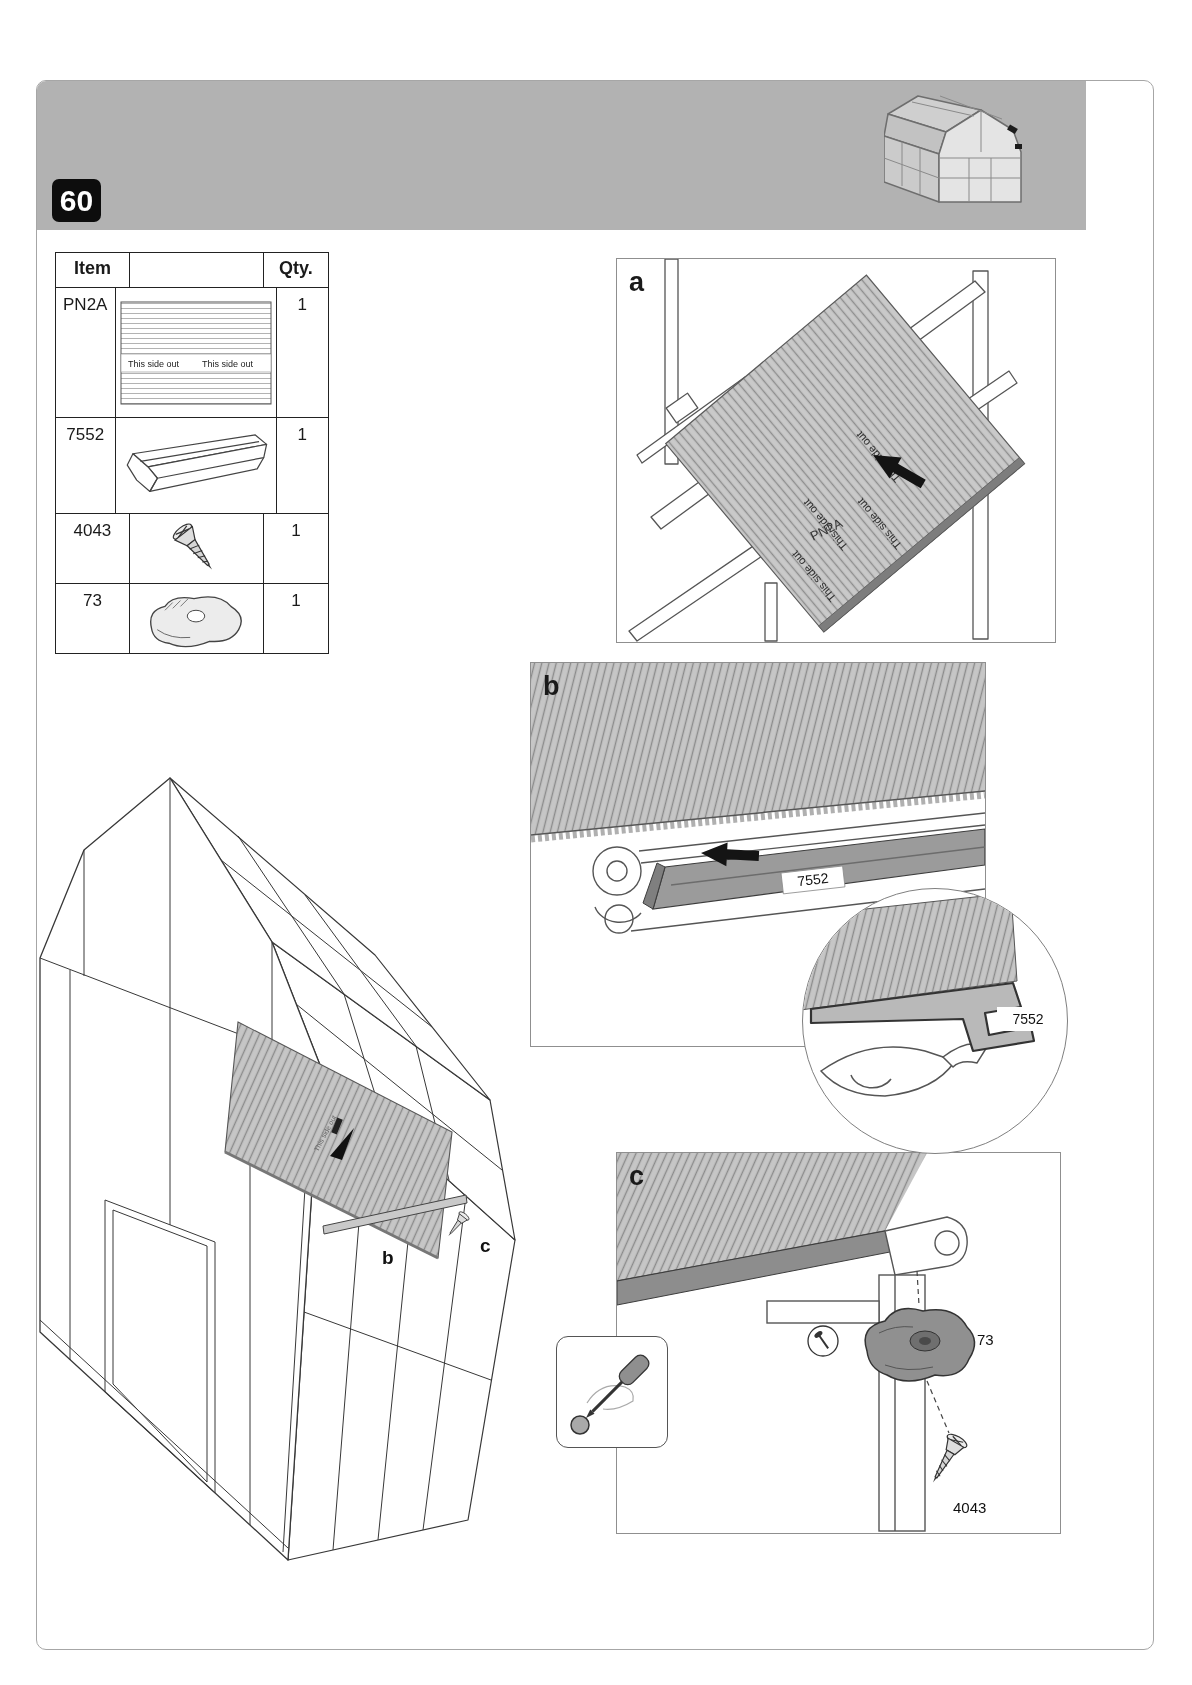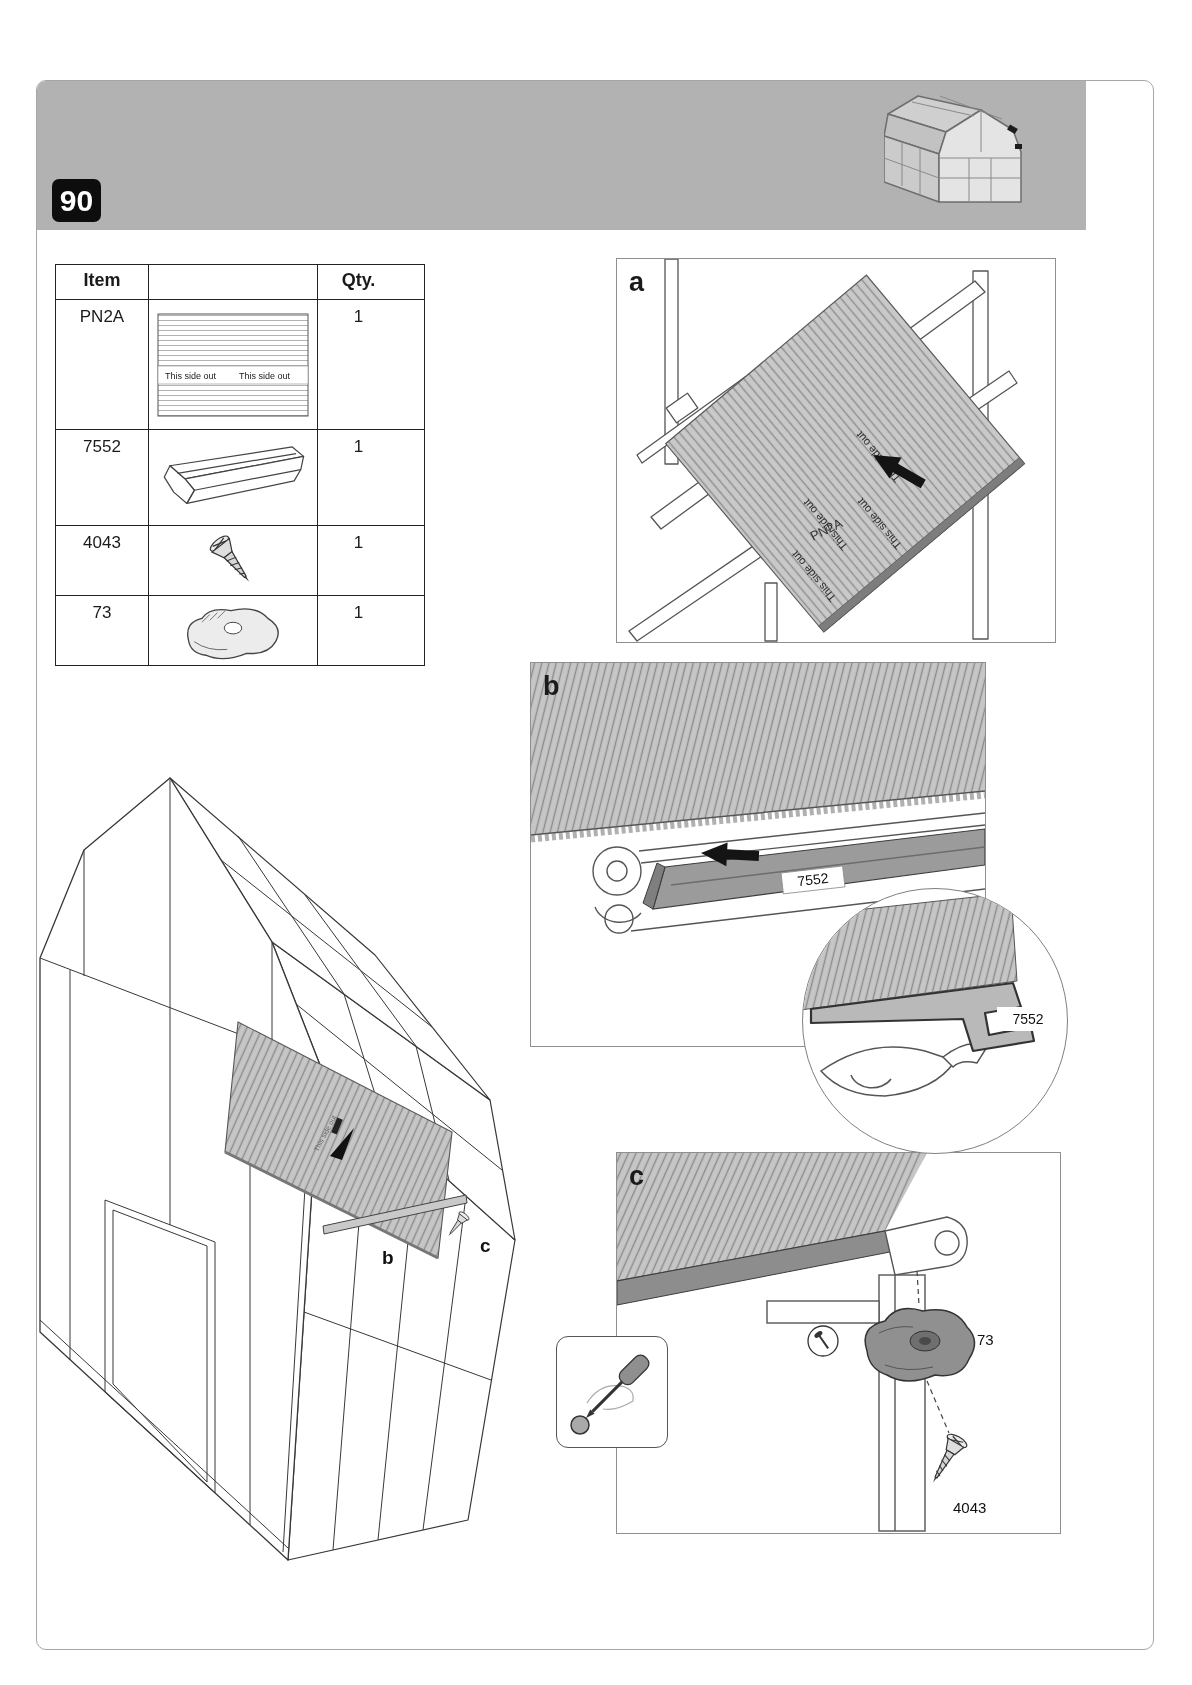--- a/index.html
+++ b/index.html
@@ -8,21 +8,21 @@
   .page { position:relative; width:1192px; height:1685px; background:#fff; overflow:hidden; }
   .sheet { position:absolute; left:36px; top:80px; width:1118px; height:1570px;
            border:1px solid #a6a6a6; border-radius:10px; background:transparent; }
   .header-bar { position:absolute; left:37px; top:81px; width:1049px; height:149px;
                 background:#b2b2b2; border-top-left-radius:9px; }
   .step-badge { position:absolute; left:52px; top:179px; width:49px; height:43px;
                 background:#0d0d0d; border-radius:7px; color:#fff; font-size:30px; font-weight:bold;
                 display:flex; align-items:center; justify-content:center; }
   .gh-icon { position:absolute; left:884px; top:86px; width:164px; height:132px; }
 
-  .parts-table { position:absolute; left:55px; top:264px; width:370px; border:1.5px solid #222; background:#fff; }
+  .parts-table { position:absolute; left:55px; top:252px; width:274px; border:1.5px solid #222; background:#fff; }
   .pt-row { display:flex; border-top:1.5px solid #222; }
   .pt-row:first-child { border-top:none; }
   .pt-cell { border-left:1.5px solid #222; display:flex; justify-content:center; }
   .pt-cell:first-child { border-left:none; }
   .pt-item { width:92px; font-size:17px; padding-top:7px; }
   .pt-img  { width:169px; align-items:center; }
   .pt-qty  { width:82px; font-size:17px; padding-top:7px; }
   .pt-header { height:34px; }
   .pt-header .pt-cell { font-weight:bold; font-size:18px; padding-top:5px; }
 
@@ -64,21 +64,21 @@
         <rect width="6" height="5" fill="#ffffff"></rect>
         <line x1="0" y1="2.5" x2="6" y2="2.5" stroke="#b3b3b3" stroke-width="1"></line>
       </pattern>
     </defs>
   </svg>
 
   <div class="sheet"></div>
   <div class="header-bar"></div>
 
   <div class="step-badge">
-    <span>90</span>
+    <span>60</span>
   </div>
 
   <svg class="gh-icon" viewBox="0 0 164 132">
     <g stroke="#6e6e6e" stroke-width="1.5" stroke-linejoin="round">
       <polygon points="97,24 34,10 4,28 62,46" fill="#cfcfcf"></polygon>
       <polygon points="62,46 4,28 0,50 55,68" fill="#c2c2c2"></polygon>
       <polygon points="55,68 0,50 0,96 55,116" fill="#cbcbcb"></polygon>
       <polygon points="97,24 129,44 137,66 137,116 55,116 55,68 62,46" fill="#e4e4e4"></polygon>
     </g>
     <g stroke="#8a8a8a" stroke-width="1" fill="none">

